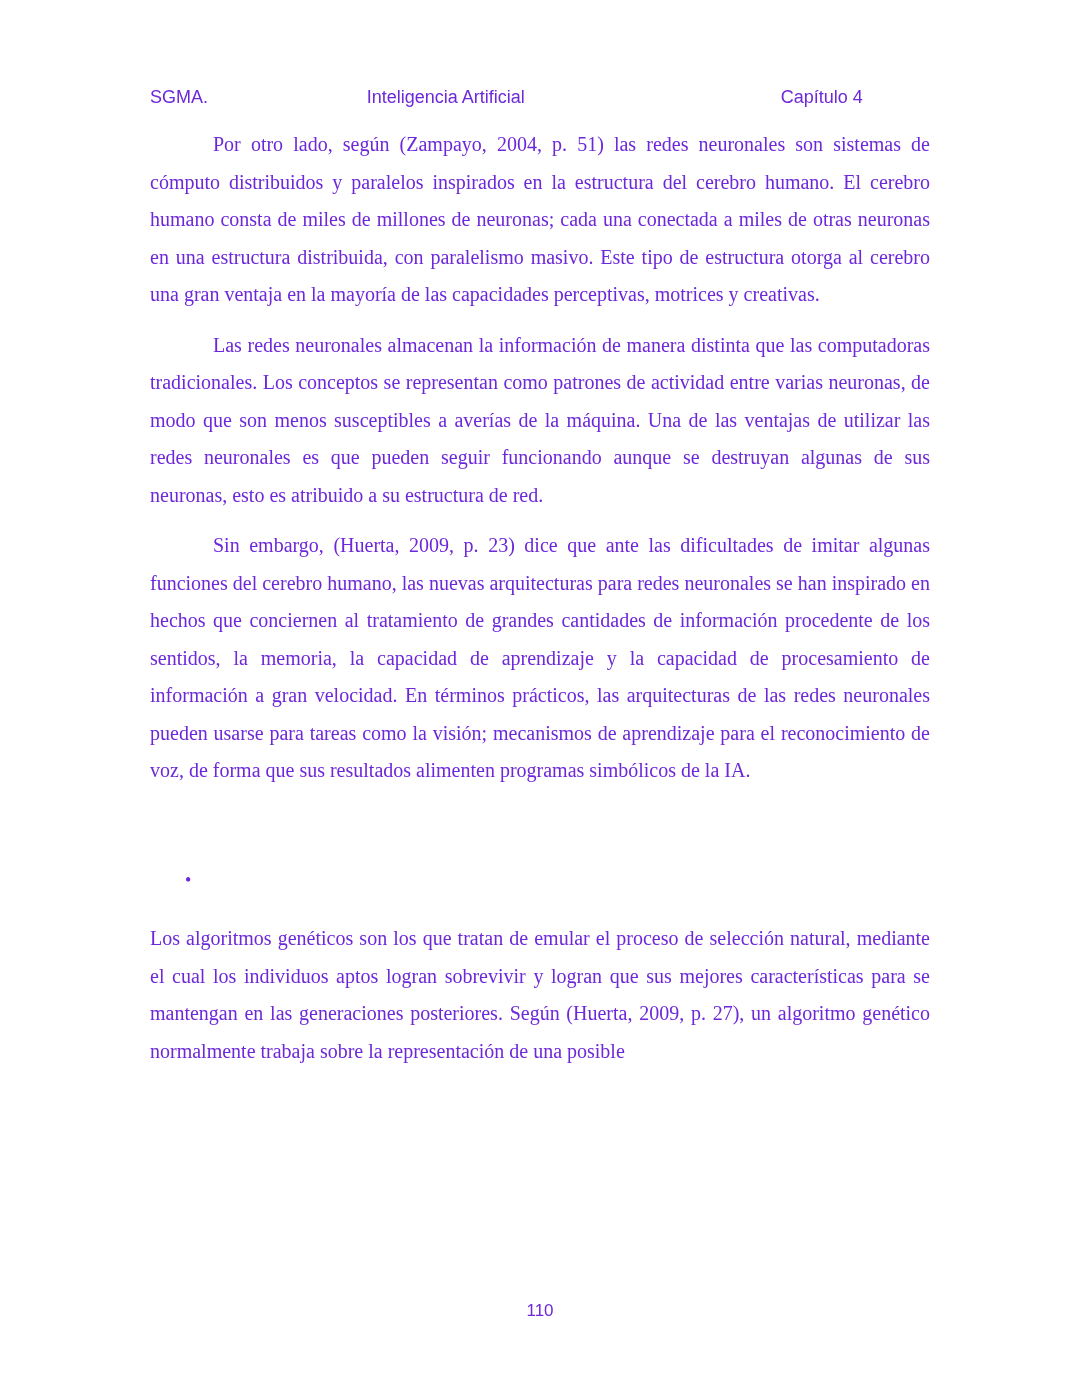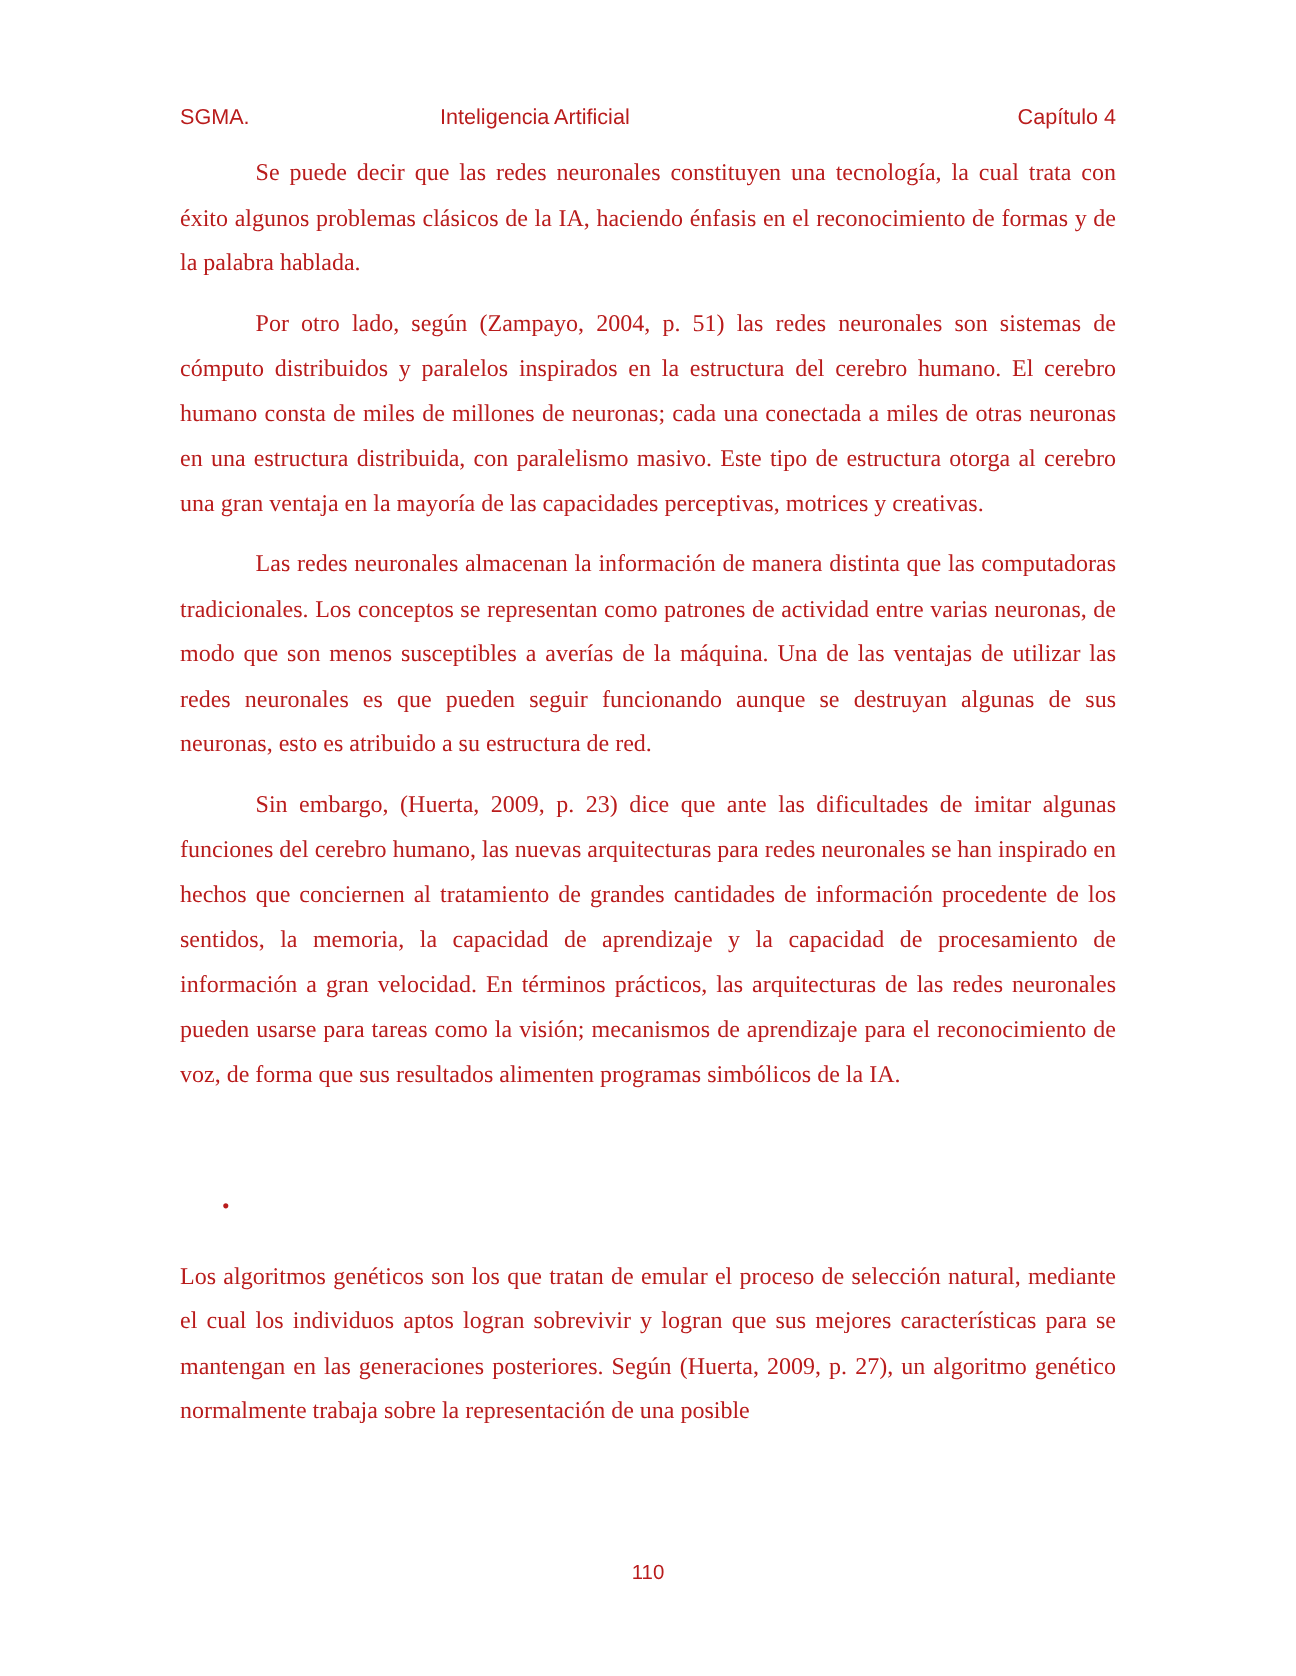--- a/index.html
+++ b/index.html
@@ -4,33 +4,33 @@
 <style>
   * { box-sizing: border-box; }
   html, body { margin: 0; padding: 0; background: #ffffff; }
   .page {
     position: relative;
     width: 1080px;
     height: 1397px;
     background: #ffffff;
     padding: 86px 150px 0 150px;
     font-family: "Liberation Serif", serif;
-    color: #b91c1c;
+    color: #6d28d9;
     overflow: hidden;
   }
   .header {
     display: flex;
     font-family: "Liberation Sans", sans-serif;
     font-size: 18px;
     line-height: 22px;
     margin-bottom: 18px;
   }
   .header .h-left  { flex: 1; text-align: left; }
   .header .h-center{ flex: 1.6; }
-  .header .h-right { flex: 1; text-align: right; }
+  .header .h-right { flex: 1; text-align: center; }
   .para {
     font-size: 20px;
     line-height: 37.5px;
     text-align: justify;
     margin: 0 0 13px 0;
   }
   .para.indent { text-indent: 63px; }
   .bullet-row {
     display: flex;
     align-items: baseline;
@@ -60,21 +60,20 @@
 <body>
 
 <div class="page">
 
   <div class="header">
     <span class="h-left">SGMA.</span>
     <span class="h-center">Inteligencia Artificial</span>
     <span class="h-right">Capítulo 4</span>
   </div>
 
-  <p class="para indent">Se puede decir que las redes neuronales constituyen una tecnología, la cual trata con éxito algunos problemas clásicos de la IA, haciendo énfasis en el reconocimiento de formas y de la palabra hablada.</p>
   <p class="para indent">Por otro lado, según (Zampayo, 2004, p. 51) las redes neuronales son sistemas de cómputo distribuidos y paralelos inspirados en la estructura del cerebro humano. El cerebro humano consta de miles de millones de neuronas; cada una conectada a miles de otras neuronas en una estructura distribuida, con paralelismo masivo. Este tipo de estructura otorga al cerebro una gran ventaja en la mayoría de las capacidades perceptivas, motrices y creativas.</p>
   <p class="para indent">Las redes neuronales almacenan la información de manera distinta que las computadoras tradicionales. Los conceptos se representan como patrones de actividad entre varias neuronas, de modo que son menos susceptibles a averías de la máquina. Una de las ventajas de utilizar las redes neuronales es que pueden seguir funcionando aunque se destruyan algunas de sus neuronas, esto es atribuido a su estructura de red.</p>
   <p class="para indent">Sin embargo, (Huerta, 2009, p. 23) dice que ante las dificultades de imitar algunas funciones del cerebro humano, las nuevas arquitecturas para redes neuronales se han inspirado en hechos que conciernen al tratamiento de grandes cantidades de información procedente de los sentidos, la memoria, la capacidad de aprendizaje y la capacidad de procesamiento de información a gran velocidad. En términos prácticos, las arquitecturas de las redes neuronales pueden usarse para tareas como la visión; mecanismos de aprendizaje para el reconocimiento de voz, de forma que sus resultados alimenten programas simbólicos de la IA.</p>
 
   <div class="bullet-row">
     <span class="bullet-glyph">•</span>
   </div>
 
   <p class="para">Los algoritmos genéticos son los que tratan de emular el proceso de selección natural, mediante el cual los individuos aptos logran sobrevivir y logran que sus mejores características para se mantengan en las generaciones posteriores. Según (Huerta, 2009, p. 27), un algoritmo genético normalmente trabaja sobre la representación de una posible</p>
 

